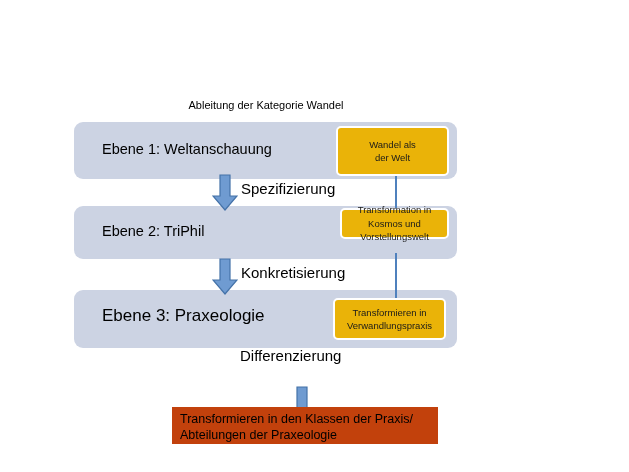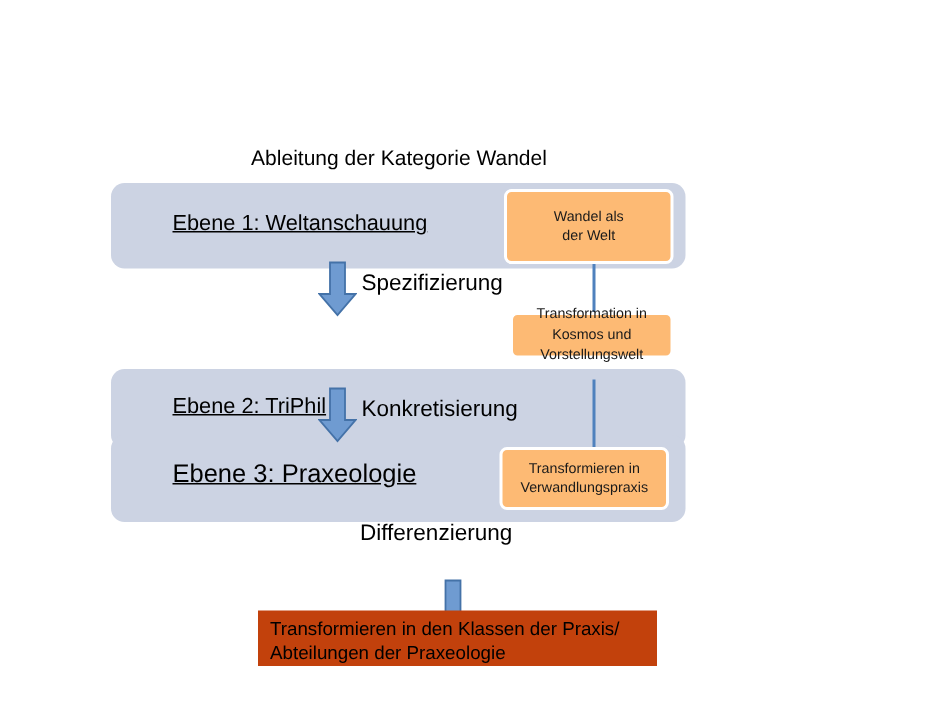--- a/index.html
+++ b/index.html
@@ -20,53 +20,52 @@
     overflow: hidden;
   }
 
   
   .diagram-title {
     position: absolute;
     left: 74px;
     top: 95px;
     width: 384px;
     text-align: center;
-    font-size: 14px;
+    font-size: 11px;
     line-height: 20px;
     color: #000000;
     white-space: nowrap;
   }
 
   
   .level-band {
     position: absolute;
     left: 74px;
     width: 383px;
     background: #ccd3e3;
     border-radius: 9px;
   }
   .level-band.lvl1 { top: 122px;  height: 57px; }
-  .level-band.lvl2 { top: 206px;  height: 53px; margin-top: 40px; }
+  .level-band.lvl2 { top: 206px;  height: 53px; }
   .level-band.lvl3 { top: 290px;  height: 58px; }
 
   .level-label {
     position: absolute;
-    left: 41px;
+    left: 28px;
     color: #000000;
     white-space: nowrap;
-    text-decoration: underline;
   }
   .level-band.lvl1 .level-label { top: 19px; font-size: 14.5px; }
   .level-band.lvl2 .level-label { top: 17px; font-size: 14.5px; }
   .level-band.lvl3 .level-label { top: 16px; font-size: 17px; }
 
   
   .callout {
     position: absolute;
-    background: #fdba74;
+    background: #eab308;
     border: 2px solid #ffffff;
     border-radius: 5px;
     box-sizing: border-box;
     color: #1a1a1a;
     text-align: center;
     font-size: 9.5px;
     line-height: 13.5px;
     display: flex;
     align-items: center;
     justify-content: center;

